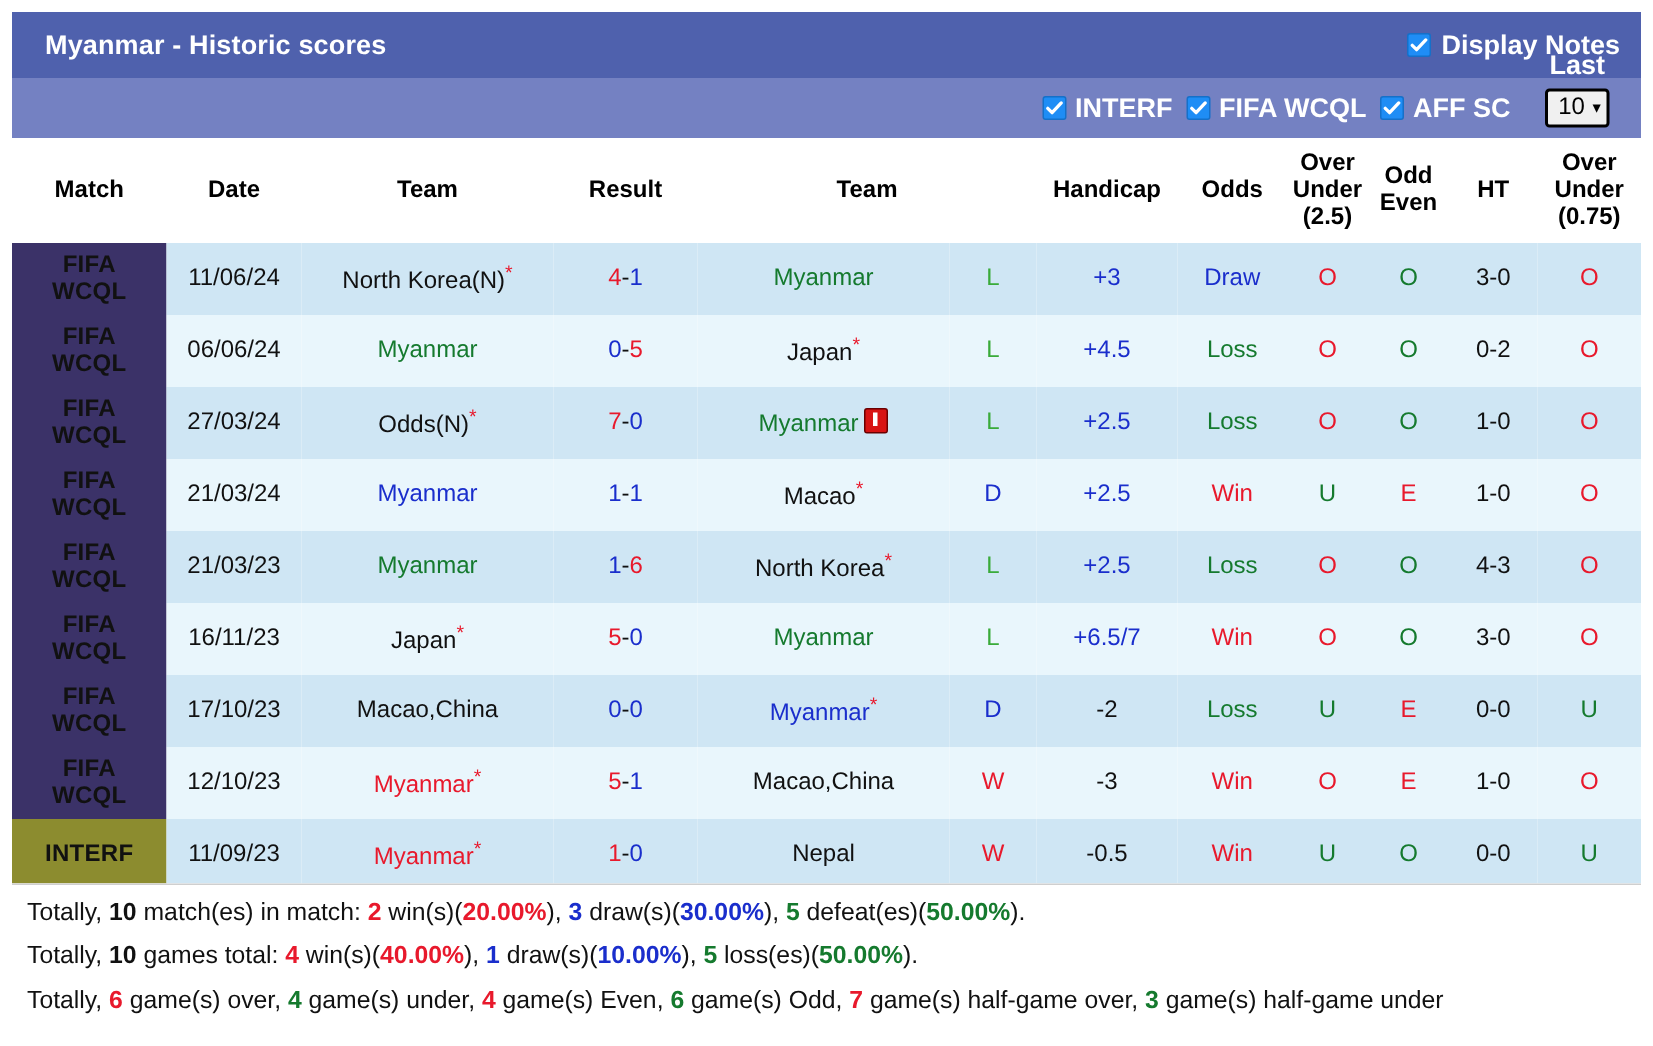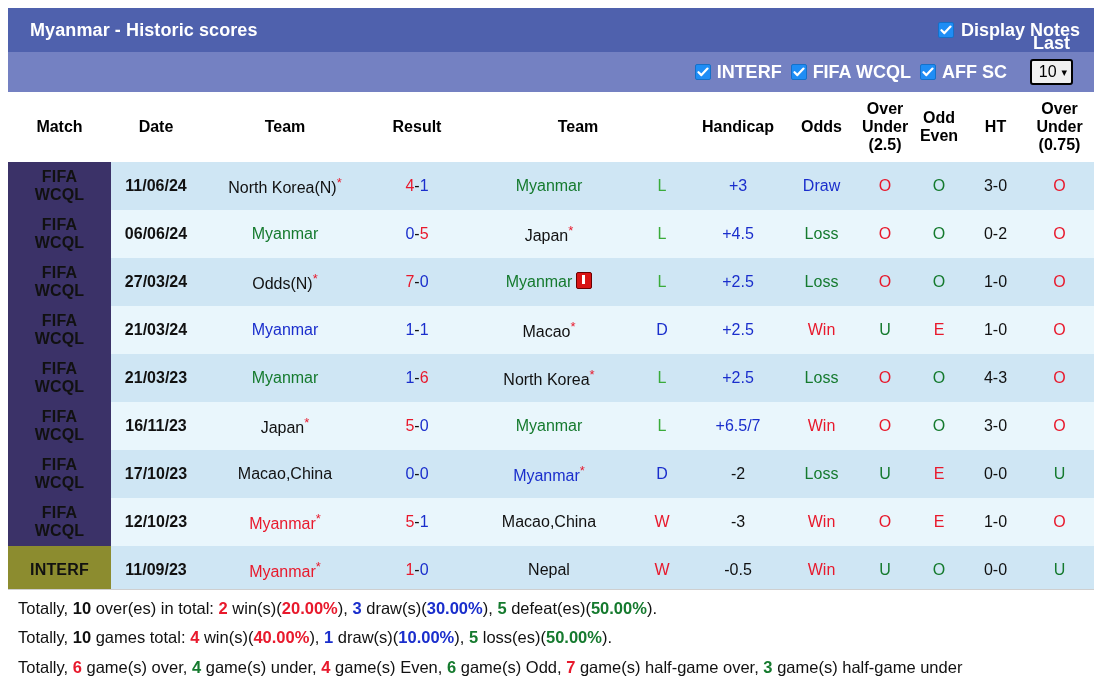--- a/index.html
+++ b/index.html
@@ -159,21 +159,21 @@
     color: #ffffff;
     font-weight: bold;
     font-size: 15px;
     line-height: 1.08;
     letter-spacing: 0.2px;
     padding: 0 2px;
   }
   td.matchcell.fifa { background: #3b3268 !important; }
   td.matchcell.interf { background: #8c8c2f !important; }
 
-  td.date { font-size: 15px; color: #1a1a1a; font-weight: bold; }
+  td.date { font-size: 15px; color: #1a1a1a; }
   td.team { font-size: 17px; }
   td.score { font-size: 17px; margin-top: 42px; }
   td.wdl { font-size: 17px; font-weight: normal; }
   td.handicap { font-size: 16px; }
   td.odds { font-size: 16px; }
   td.ou { font-size: 16px; }
   td.oe { font-size: 16px; }
   td.ht { font-size: 16px; color: #111; }
 
   .c-red    { color: #e8192c; }
@@ -452,21 +452,21 @@
             <td class="ht">0-0</td>
             <td class="ou"><span class="c-green">U</span></td>
           </tr>
         </tbody>
     </table>
   </div>
 
   <div class="footer">
 
     <div class="footline">
-      <span>Totally, </span><b class="b-dark">10</b><span> over(es) in total: </span><b class="b-red">2</b><span> win(s)(</span><b class="b-red">20.00%</b><span>), </span><b class="b-blue">3</b><span> draw(s)(</span><b class="b-blue">30.00%</b><span>), </span><b class="b-green">5</b><span> defeat(es)(</span><b class="b-green">50.00%</b><span>).</span>
+      <span>Totally, </span><b class="b-dark">10</b><span> match(es) in match: </span><b class="b-red">2</b><span> win(s)(</span><b class="b-red">20.00%</b><span>), </span><b class="b-blue">3</b><span> draw(s)(</span><b class="b-blue">30.00%</b><span>), </span><b class="b-green">5</b><span> defeat(es)(</span><b class="b-green">50.00%</b><span>).</span>
     </div>
 
     <div class="footline">
       <span>Totally, </span><b class="b-dark">10</b><span> games total: </span><b class="b-red">4</b><span> win(s)(</span><b class="b-red">40.00%</b><span>), </span><b class="b-blue">1</b><span> draw(s)(</span><b class="b-blue">10.00%</b><span>), </span><b class="b-green">5</b><span> loss(es)(</span><b class="b-green">50.00%</b><span>).</span>
     </div>
 
     <div class="footline">
       <span>Totally, </span><b class="b-red">6</b><span> game(s) over, </span><b class="b-green">4</b><span> game(s) under, </span><b class="b-red">4</b><span> game(s) Even, </span><b class="b-green">6</b><span> game(s) Odd, </span><b class="b-red">7</b><span> game(s) half-game over, </span><b class="b-green">3</b><span> game(s) half-game under</span>
     </div>
 

